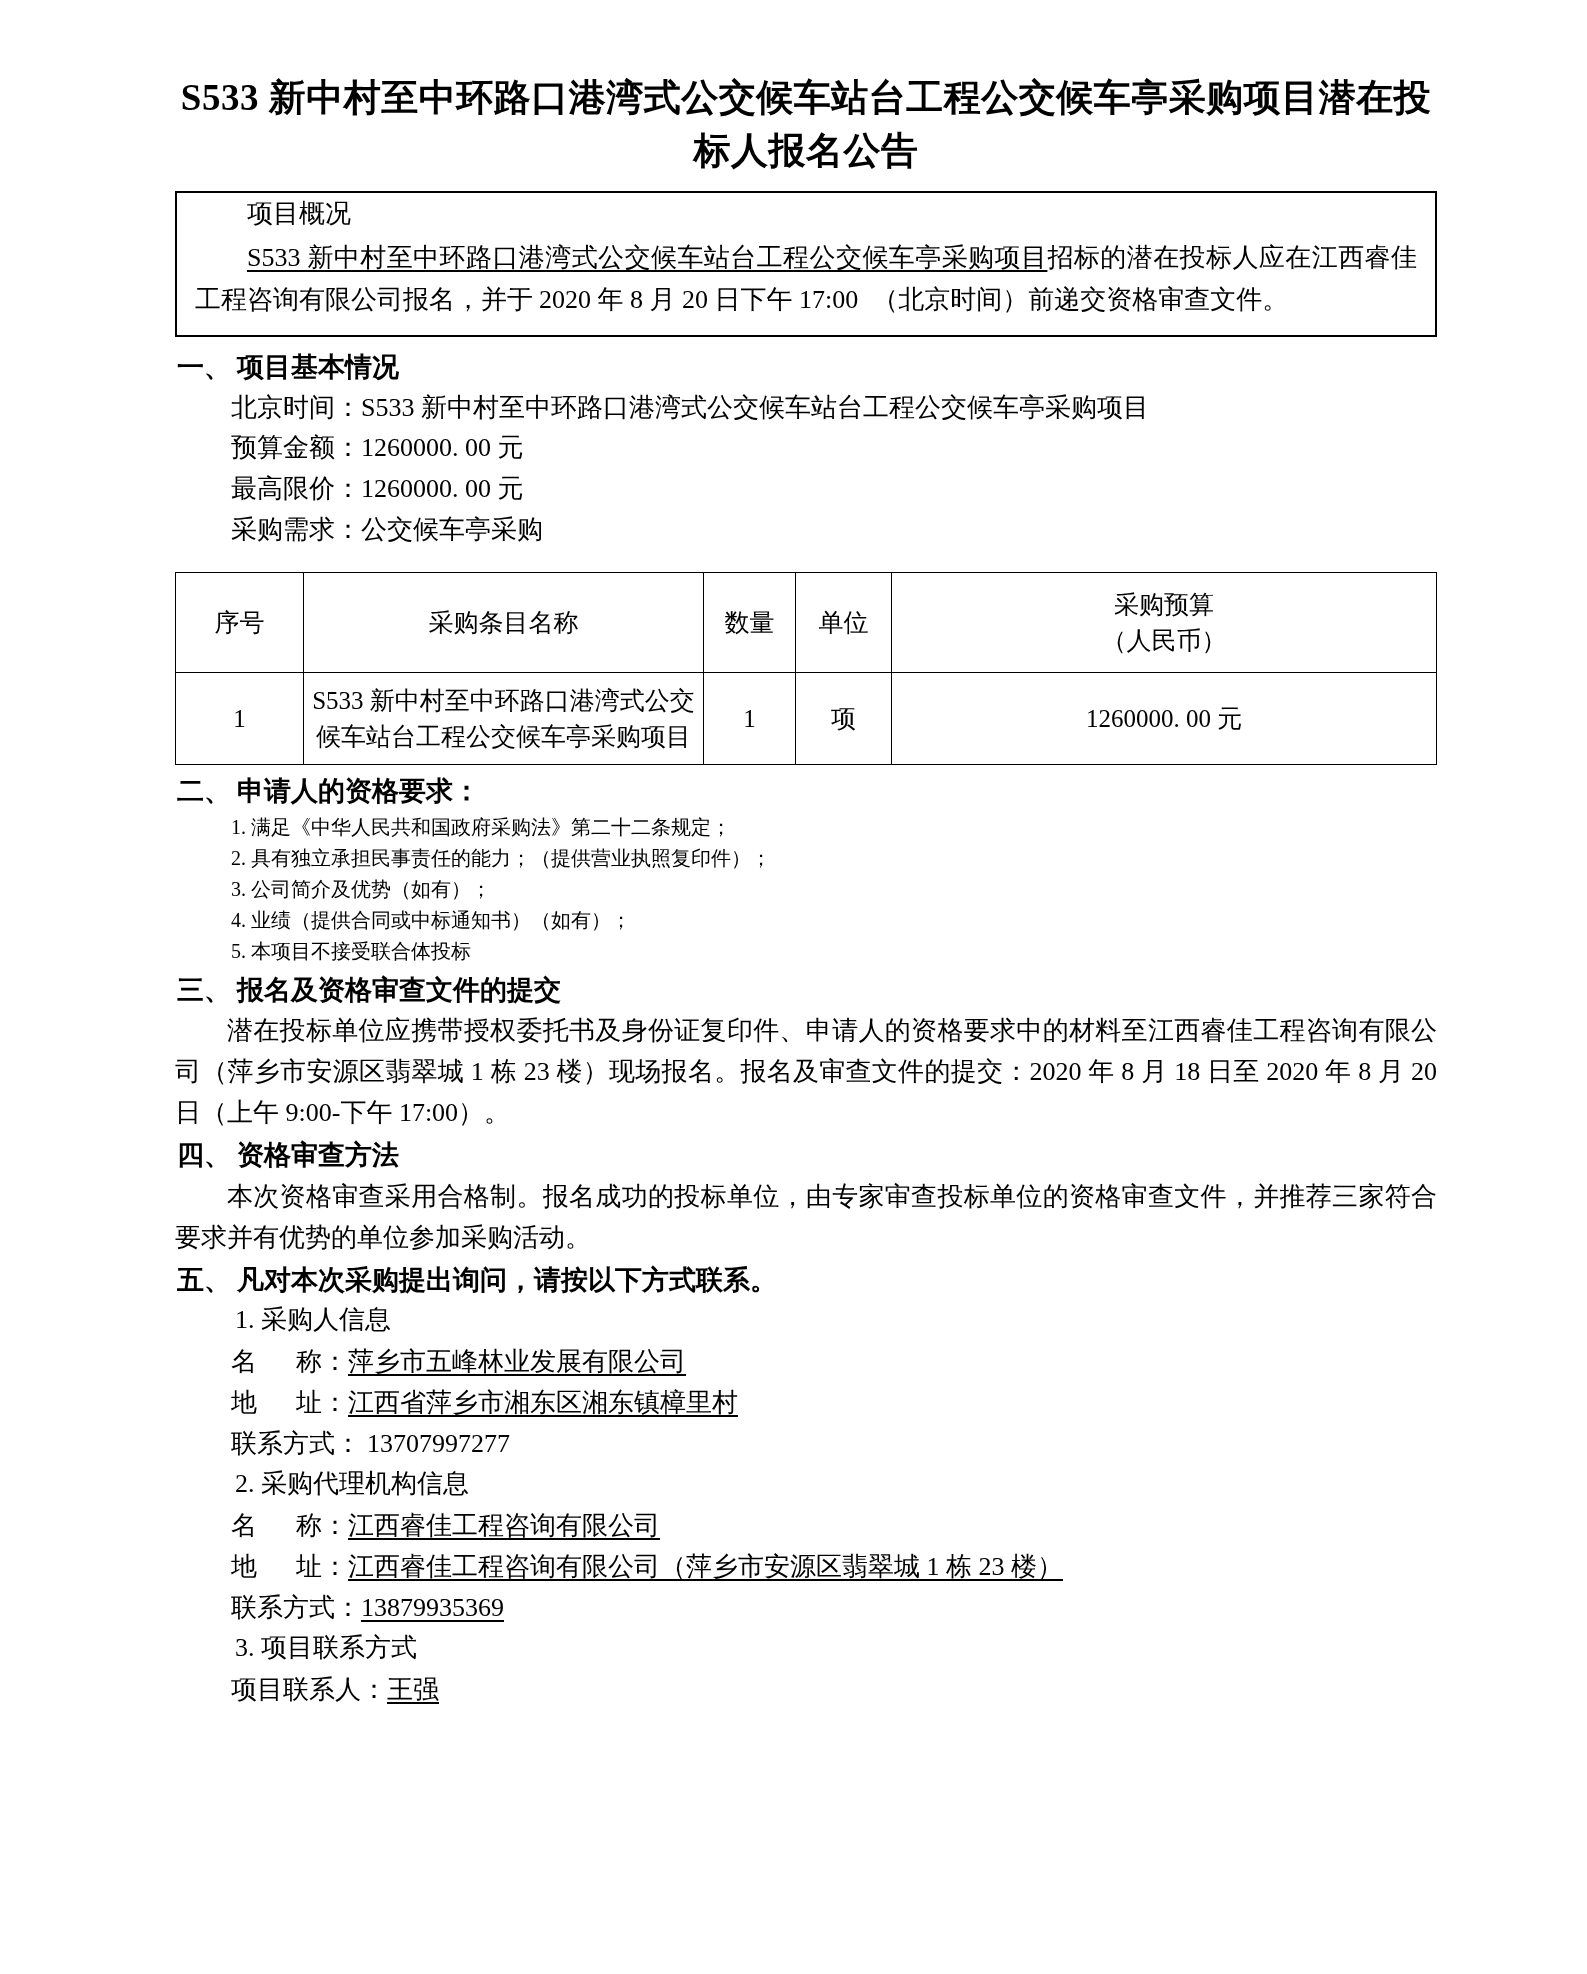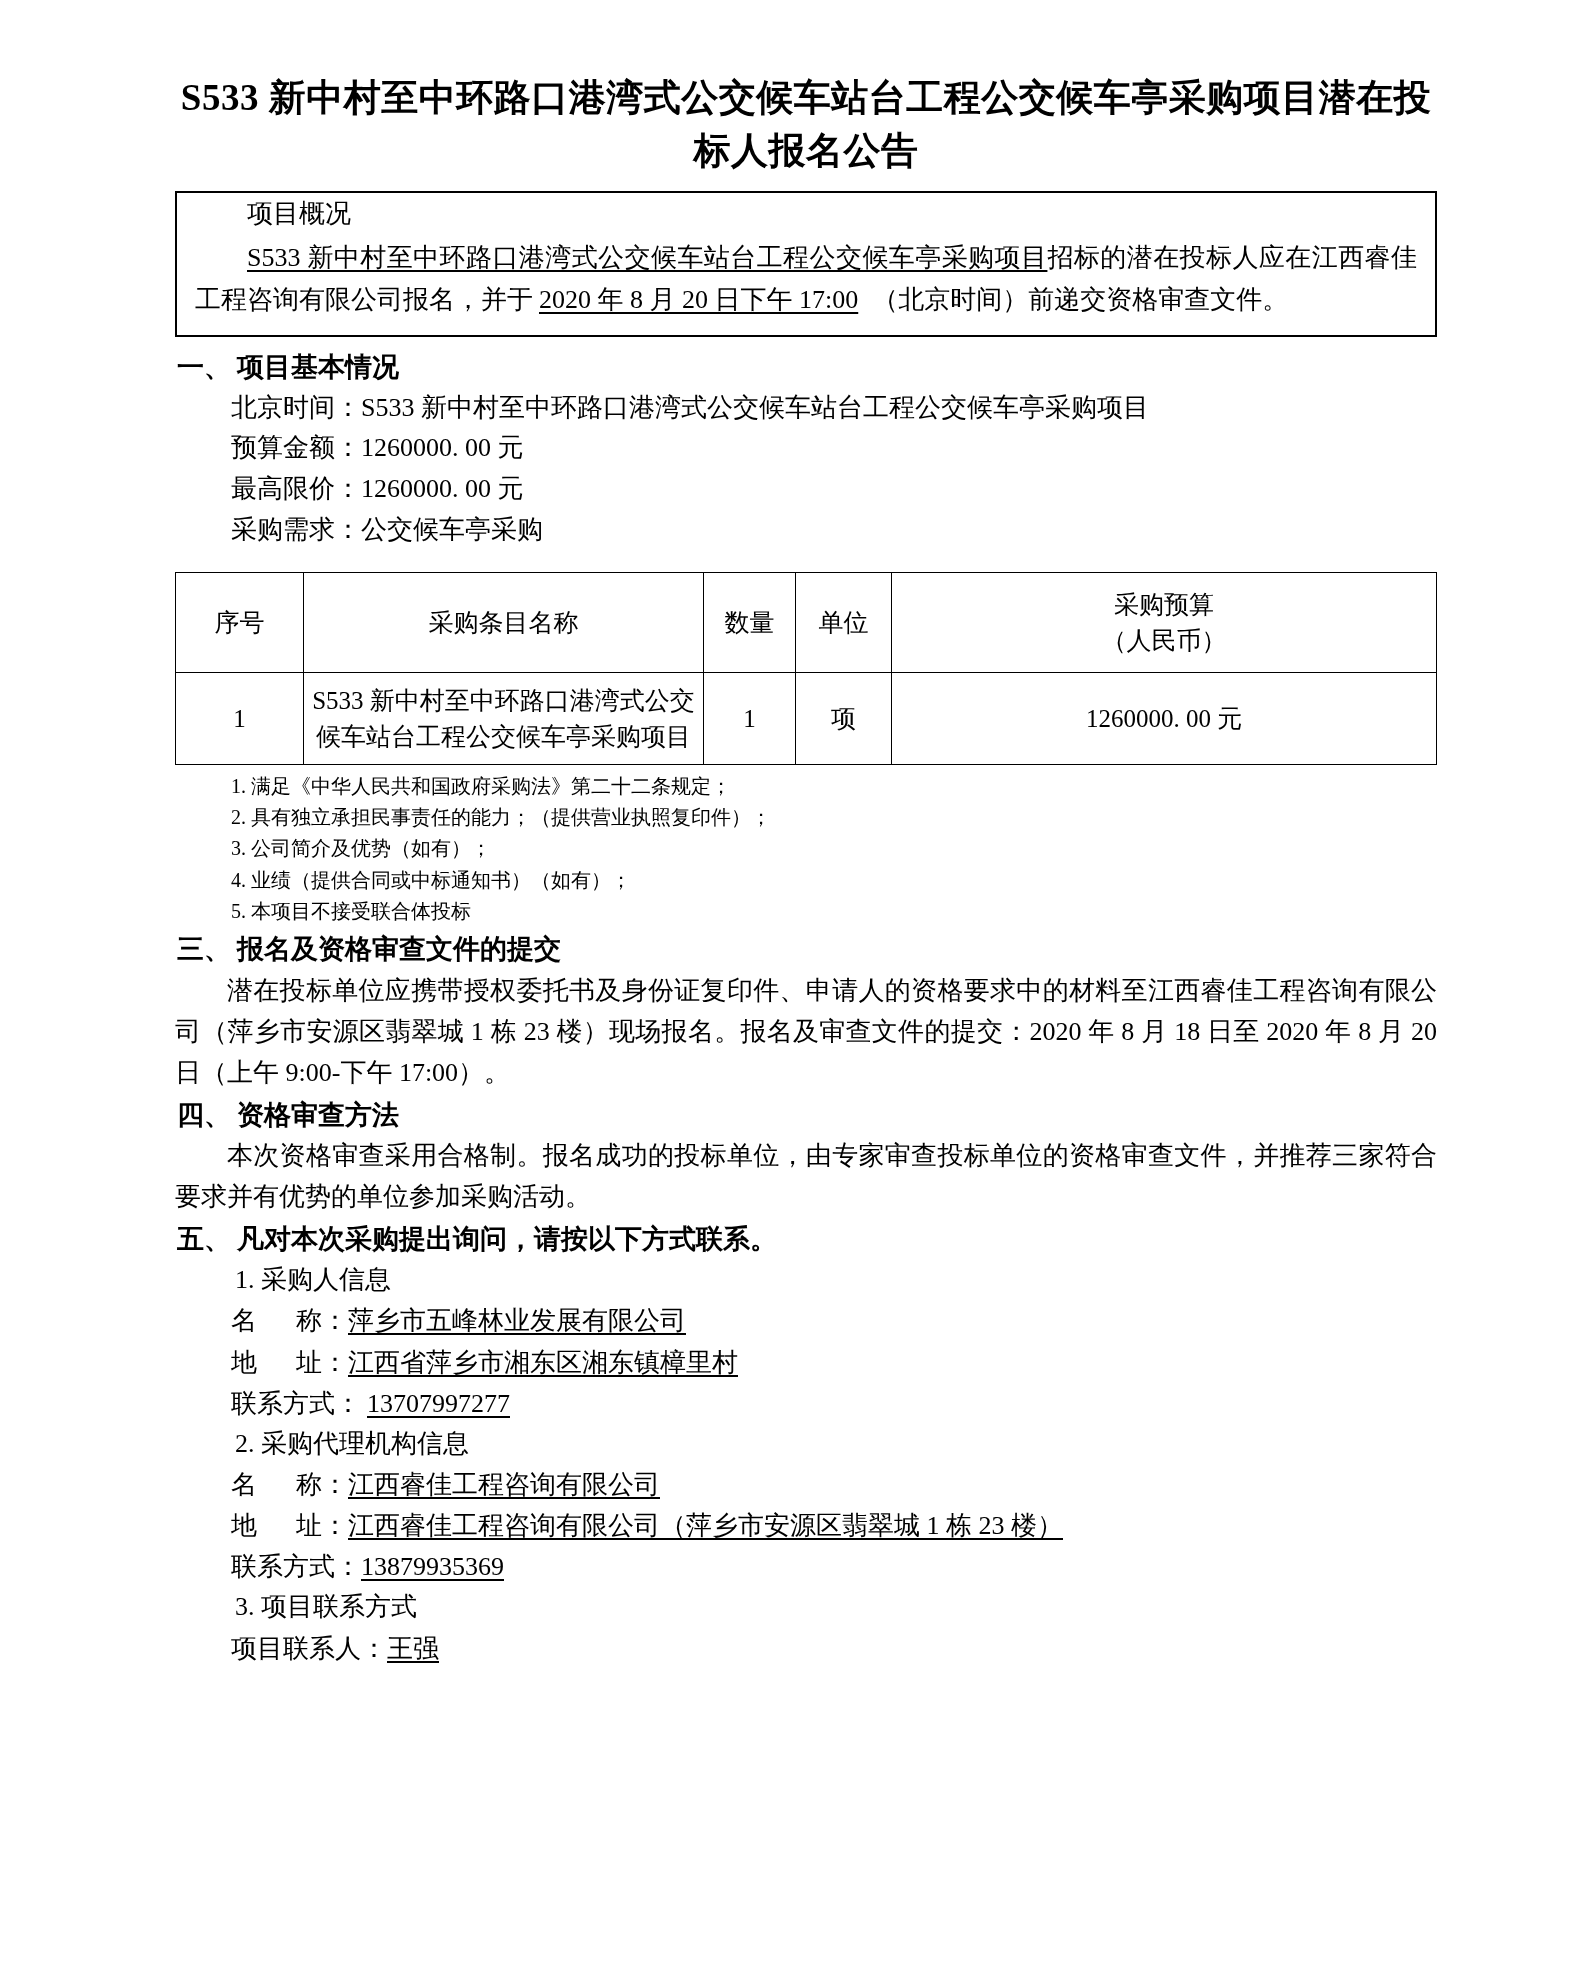--- a/index.html
+++ b/index.html
@@ -51,21 +51,20 @@
     text-indent: 52px;
     margin: 0;
     text-align: justify;
     text-justify: inter-ideograph;
   }
   .u {
     text-decoration: underline;
     text-underline-offset: 4px;
   }
   .u-pad {
-    text-decoration: underline;
     text-underline-offset: 4px;
     padding: 0 14px 0 6px;
   }
 
   
   .sec-head {
     font-size: 27px;
     font-weight: bold;
     line-height: 1.5;
     margin: 2px 0 0 0;
@@ -175,20 +174,21 @@
       <tr>
         <td>1</td>
         <td class="cell-multi">S533 新中村至中环路口港湾式公交候车站台工程公交候车亭采购项目</td>
         <td>1</td>
         <td>项</td>
         <td class="nowrap">1260000. 00 元</td>
       </tr>
     </tbody>
   </table>
 
+  <p class="sec-head"><span class="num">二、</span><span>申请人的资格要求：</span></p>
   <p class="line-item">1. 满足《中华人民共和国政府采购法》第二十二条规定；</p>
   <p class="line-item">2. 具有独立承担民事责任的能力；（提供营业执照复印件）；</p>
   <p class="line-item">3. 公司简介及优势（如有）；</p>
   <p class="line-item">4. 业绩（提供合同或中标通知书）（如有）；</p>
   <p class="line-item">5. 本项目不接受联合体投标</p>
 
   <p class="sec-head"><span class="num">三、</span><span>报名及资格审查文件的提交</span></p>
   <p class="para">潜在投标单位应携带授权委托书及身份证复印件、申请人的资格要求中的材料至江西睿佳工程咨询有限公司（萍乡市安源区翡翠城 1 栋 23 楼）现场报名。报名及审查文件的提交：2020 年 8 月 18 日至 2020 年 8 月 20 日（上午 9:00-下午 17:00）。</p>
 
   <p class="sec-head"><span class="num">四、</span><span>资格审查方法</span></p>

